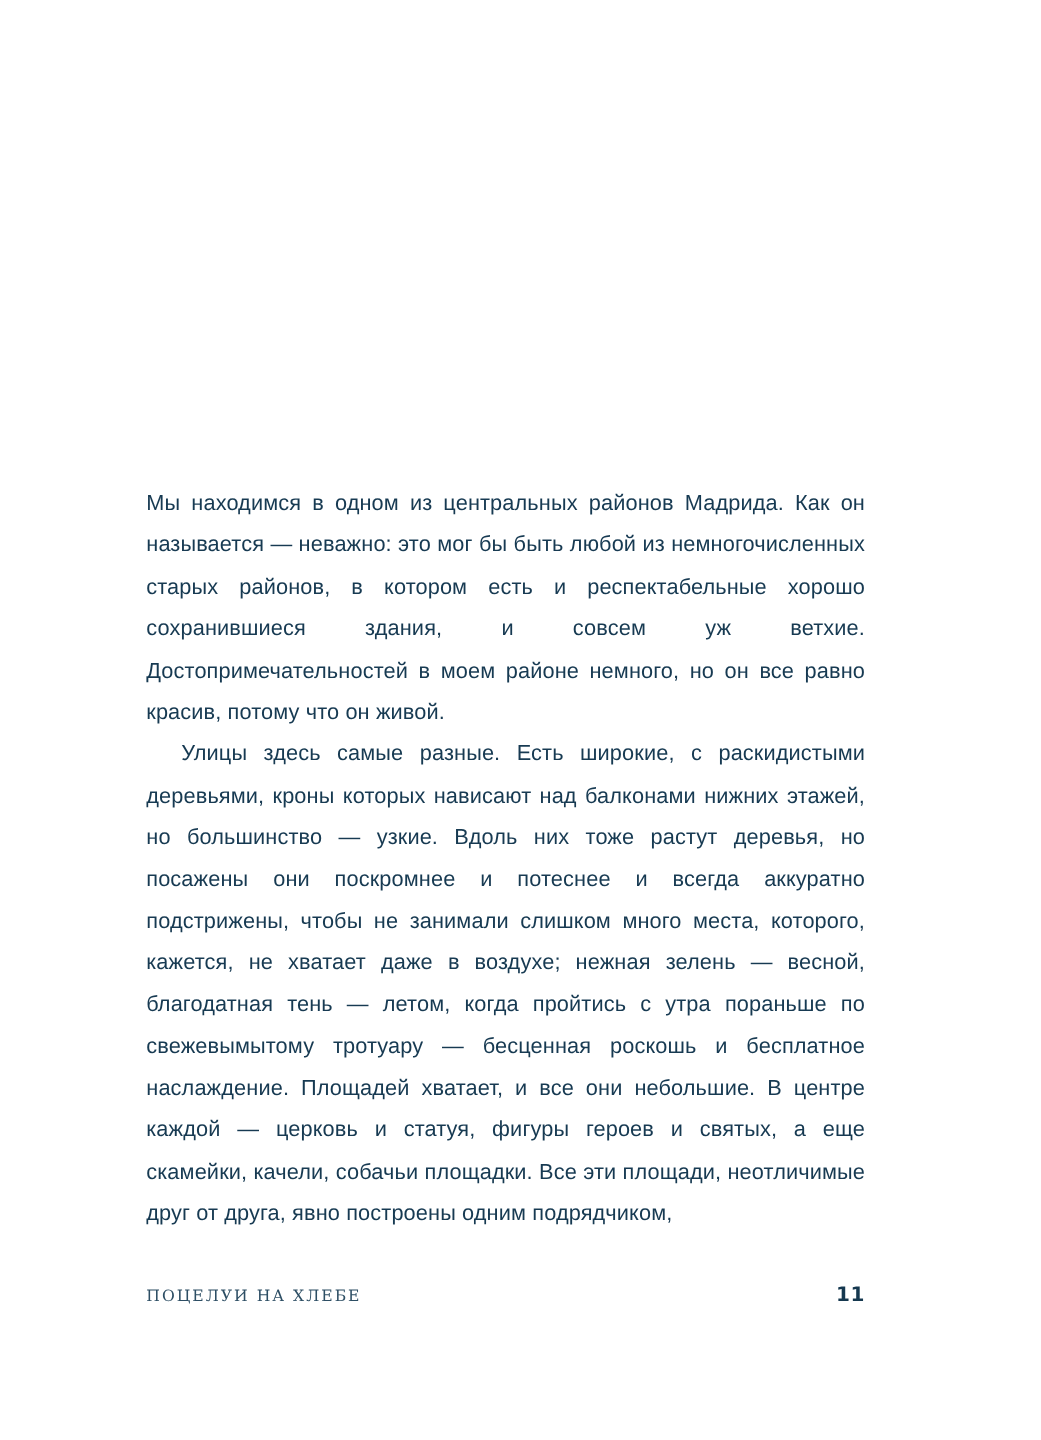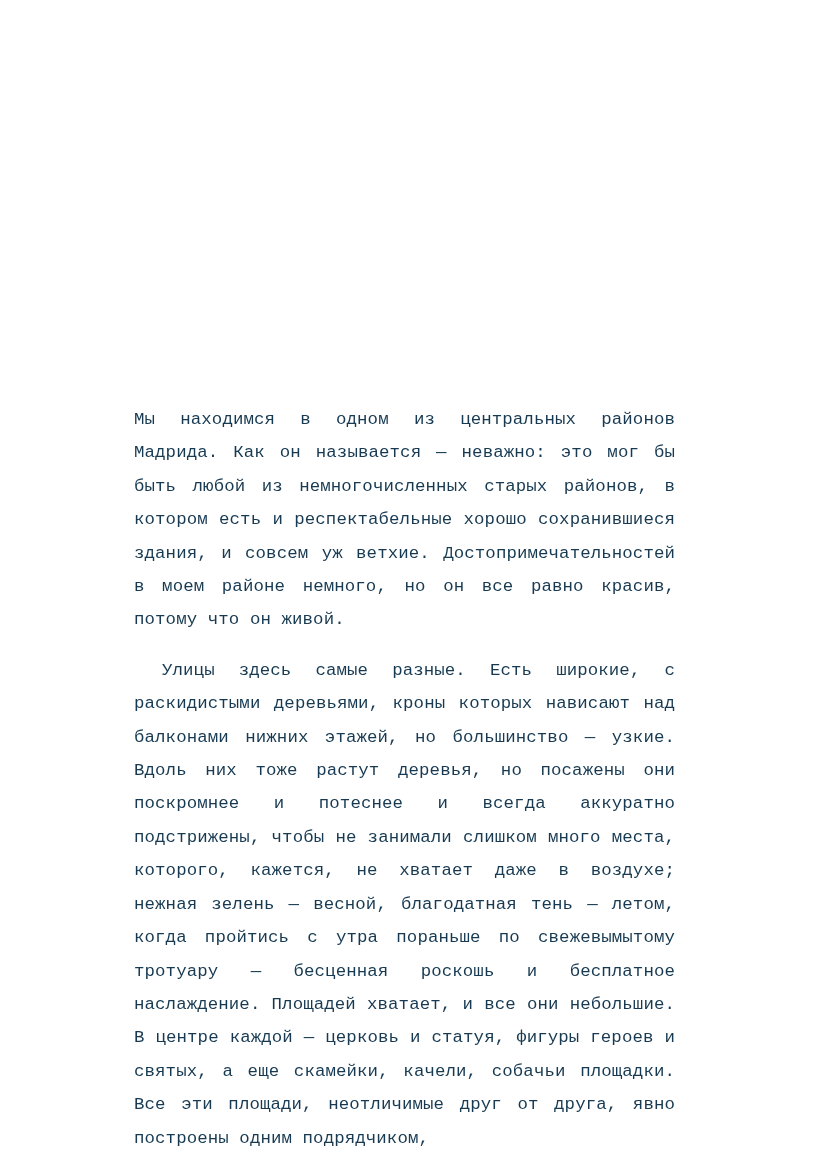--- a/index.html
+++ b/index.html
@@ -15,22 +15,22 @@
     overflow: hidden;
     box-sizing: border-box;
   }
   .content {
     position: absolute;
     left: 117px;
     top: 386px;
     width: 575px;
   }
   .para {
-    margin: 17px;
-    font-family: Liberation Mono, monospace;
+    margin: 0;
+    font-family: Liberation Sans, sans-serif;
     font-size: 17.4px;
     line-height: 33.4px;
     color: #173a52;
     text-align: justify;
     text-justify: inter-word;
     hyphens: manual;
     letter-spacing: 0.1px;
   }
   .para + .para {
     text-indent: 28px;
@@ -63,14 +63,18 @@
 </head>
 <body>
 
 <div class="page">
 
   <div class="content">
     <p class="para">Мы находимся в одном из центральных районов Мадрида. Как он называется — неважно: это мог бы быть любой из немногочисленных старых районов, в котором есть и респектабельные хорошо сохранившиеся здания, и совсем уж ветхие. Достопримечательностей в моем районе немного, но он все равно красив, потому что он живой.</p>
     <p class="para">Улицы здесь самые разные. Есть широкие, с раскидистыми деревьями, кроны которых нависают над балконами нижних этажей, но большинство — узкие. Вдоль них тоже растут деревья, но посажены они поскромнее и потеснее и всегда аккуратно подстрижены, чтобы не занимали слишком много места, которого, кажется, не хватает даже в воздухе; нежная зелень — весной, благодатная тень — летом, когда пройтись с утра пораньше по свежевымытому тротуару — бесценная роскошь и бесплатное наслаждение. Площадей хватает, и все они небольшие. В центре каждой — церковь и статуя, фигуры героев и святых, а еще скамейки, качели, собачьи площадки. Все эти площади, неотличимые друг от друга, явно построены одним подрядчиком,</p>
   </div>
 
+  <div class="footer">
+    <span class="running-head">Поцелуи на хлебе</span>
+    <span class="page-number">11</span>
+  </div>
 
 </div>
 
 </body></html>

